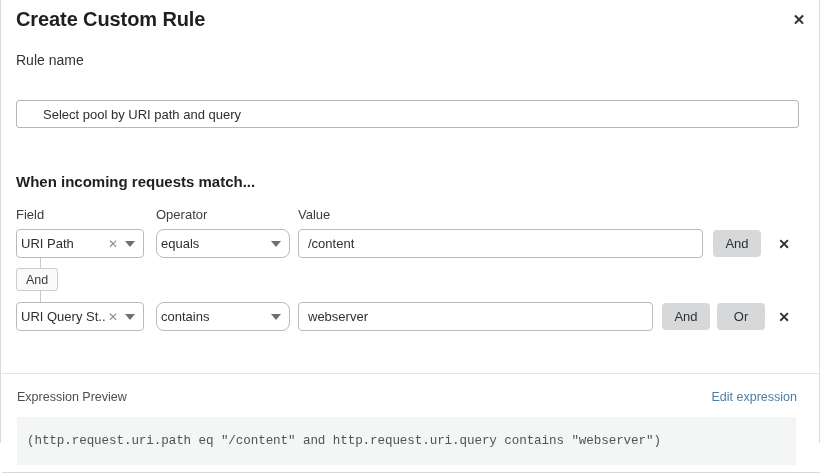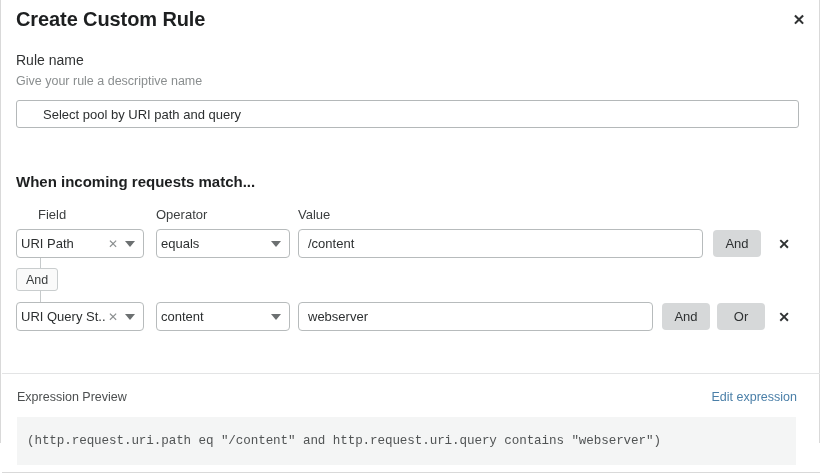--- a/index.html
+++ b/index.html
@@ -83,42 +83,42 @@
     font-weight: bold;
     color: #1d1f20;
   }
 
   .col-head {
     position: absolute;
     top: 207px;
     font-size: 13px;
     color: #3b3e3f;
   }
-  .col-head-field    { left: 15px; margin-left: 22px; }
+  .col-head-field    { left: 15px; }
   .col-head-operator { left: 155px; }
   .col-head-value    { left: 297px; }
 
   
   .row { position: absolute; left: 0; height: 30px; }
   .row-1 { top: 229px; }
   .row-2 { top: 302px; }
 
   .select {
     position: absolute;
     height: 29px;
     border: 1px solid #b7bbbc;
     border-radius: 4px;
     background: #fff;
     display: flex;
     align-items: center;
     cursor: pointer;
     padding: 0 6px 0 4px;
   }
   .select-field    { left: 15px;  width: 128px; }
-  .select-operator { left: 155px; width: 134px; }
+  .select-operator { left: 155px; width: 134px; border-radius: 8px; }
 
   .select-text {
     flex: 1 1 auto;
     font-size: 13px;
     color: #2c2f30;
     white-space: nowrap;
     overflow: hidden;
   }
   .clear-x {
     flex: 0 0 auto;
@@ -256,21 +256,20 @@
 </style>
 </head>
 <body>
 
 <div class="dialog">
 
   <div class="dialog-title">Create Custom Rule</div>
   <button class="close-btn">✕</button>
 
   <div class="section-label label-rule-name">Rule name</div>
-  <div class="hint-rule-name">Give your rule a descriptive name</div>
   <input class="rule-name-input" type="text" value="Select pool by URI path and query" style="">
 
   <div class="match-heading">When incoming requests match...</div>
 
   <div class="col-head col-head-field">Field</div>
   <div class="col-head col-head-operator">Operator</div>
   <div class="col-head col-head-value">Value</div>
 
   <div class="row row-1">
     <div class="select select-field">
@@ -291,21 +290,21 @@
   <div class="connector-badge">And</div>
   <div class="connector-line-bottom"></div>
 
   <div class="row row-2">
     <div class="select select-field">
       <span class="select-text">URI Query St...</span>
       <span class="clear-x">✕</span>
       <span class="caret"></span>
     </div>
     <div class="select select-operator">
-      <span class="select-text">content</span>
+      <span class="select-text">contains</span>
       <span class="caret"></span>
     </div>
     <input class="text-input value-2" type="text" value="webserver" style="">
     <button class="logic-btn and-2">And</button>
     <button class="logic-btn or-2">Or</button>
     <button class="delete-btn">✕</button>
   </div>
 
   <div class="divider"></div>
   <div class="expr-label">Expression Preview</div>

